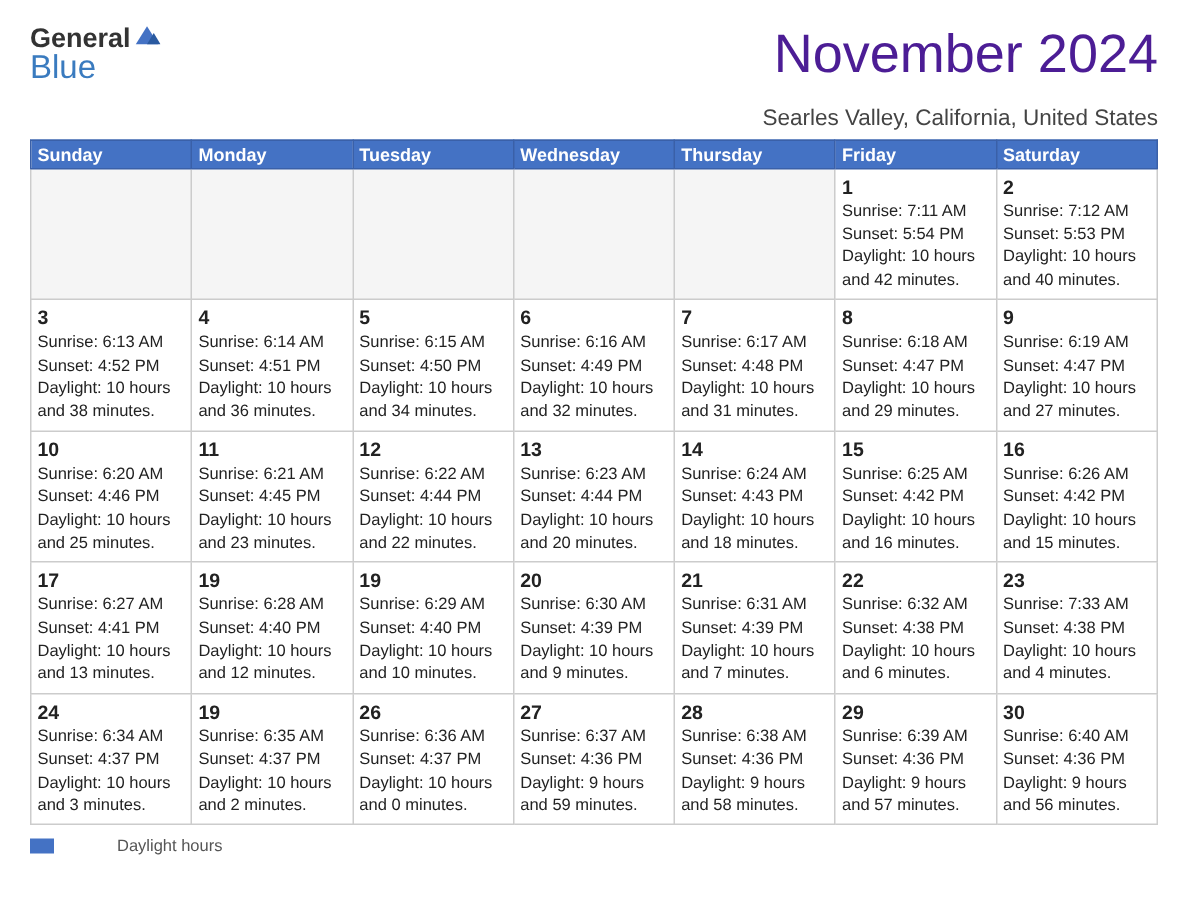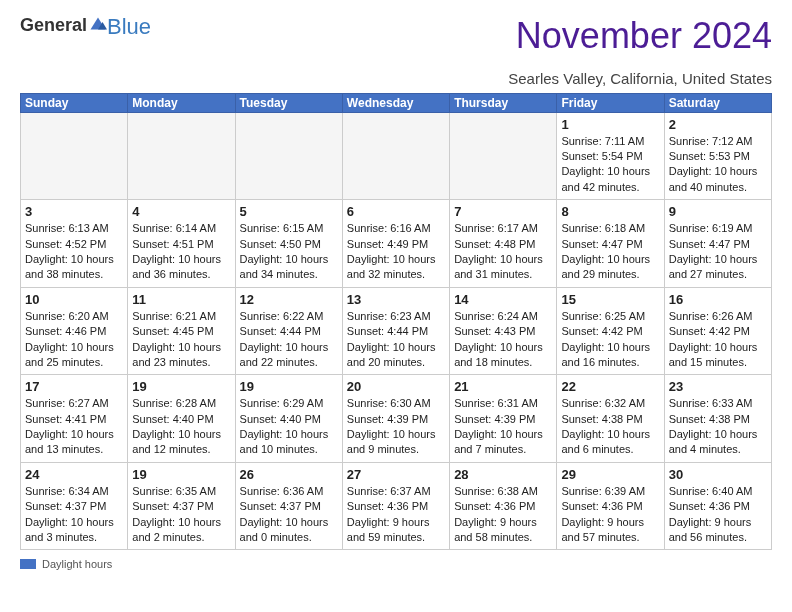--- a/index.html
+++ b/index.html
@@ -11,21 +11,21 @@
       padding: 16px 20px 20px 20px;
     }
     .header-area {
       display: flex;
       justify-content: space-between;
       align-items: flex-start;
       margin-bottom: 6px;
     }
     .logo {
       display: flex;
-      flex-direction: row;
+      flex-direction: column;
       align-items: flex-start;
     }
     .logo-general {
       font-size: 18px;
       font-weight: bold;
       color: #333;
       line-height: 1;
     }
     .logo-blue {
       font-size: 22px;
@@ -90,20 +90,21 @@
       font-size: 11px;
       line-height: 1.4;
       color: #222;
     }
     .footer-area {
       margin-top: 8px;
       display: flex;
       align-items: center;
       font-size: 11px;
       color: #555;
+      gap: 36px;
     }
     .footer-bar {
       display: inline-block;
       width: 16px;
       height: 10px;
       background: #4472c4;
       margin-right: 6px;
     }
   </style>
 </head>
@@ -278,21 +279,21 @@
 Daylight: 10 hours and 7 minutes.</div>
         </td>
         <td>
           <span class="day-number">22</span>
           <div class="cell-info">Sunrise: 6:32 AM
 Sunset: 4:38 PM
 Daylight: 10 hours and 6 minutes.</div>
         </td>
         <td>
           <span class="day-number">23</span>
-          <div class="cell-info">Sunrise: 6:33 AM
+          <div class="cell-info">Sunrise: 7:33 AM
 Sunset: 4:38 PM
 Daylight: 10 hours and 4 minutes.</div>
         </td>
       </tr>
       <tr>
         <td>
           <span class="day-number">24</span>
           <div class="cell-info">Sunrise: 6:34 AM
 Sunset: 4:37 PM
 Daylight: 10 hours and 3 minutes.</div>

